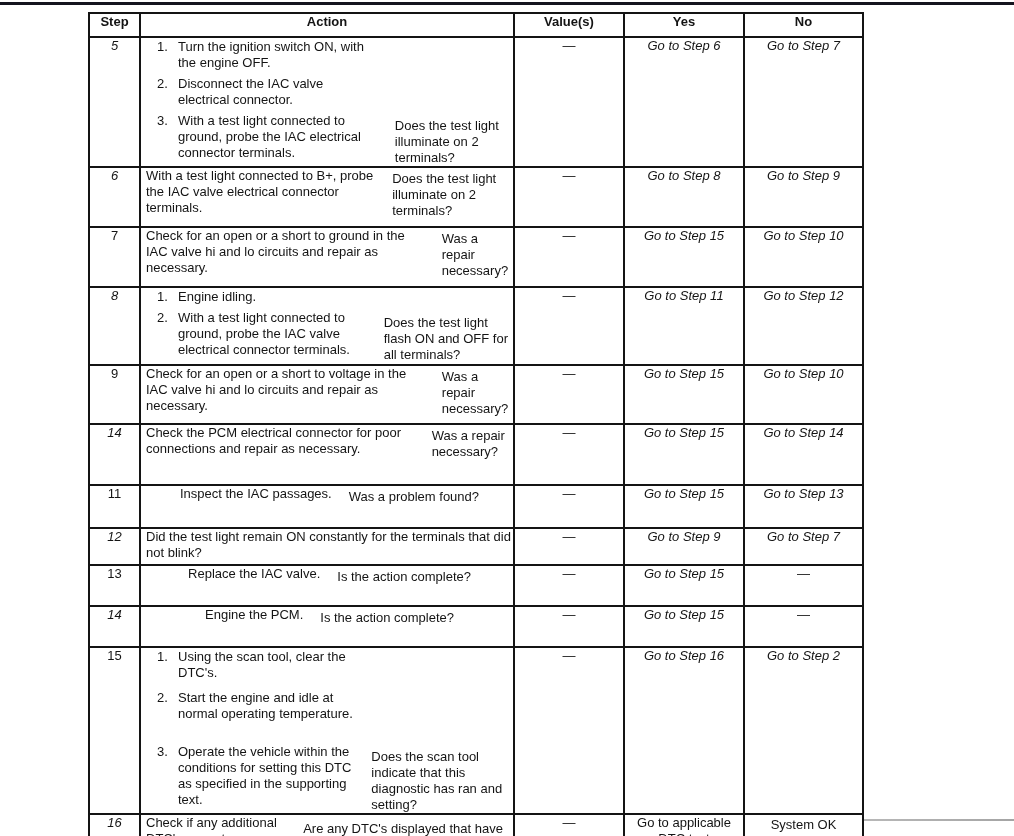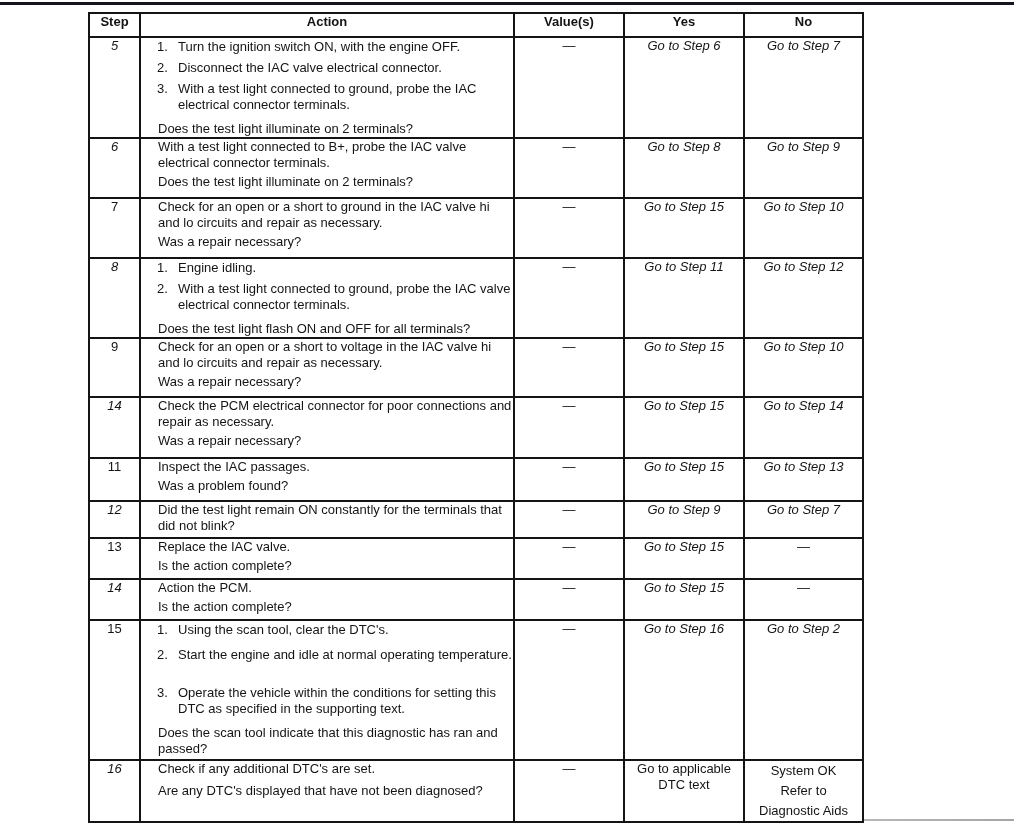--- a/index.html
+++ b/index.html
@@ -34,22 +34,22 @@
   th.hdr{
     height:22px;font-weight:bold;text-align:center;vertical-align:middle;
     font-size:13.5px;padding:2px 0;margin-top:12px;
   }
   td.c-step{
     text-align:center;vertical-align:middle;
     font-size:13.5px;
   }
   td.c-step.slant{font-style:italic;}
   td.c-action{padding:4px 4px 3px 3px;}
-  .action-flex{display:flex;flex-direction:column;height:100%;box-sizing:border-box;justify-content:center;}
-  .action-text{padding-left:17px;}
+  .action-flex{display:flex;flex-direction:row;height:100%;box-sizing:border-box;justify-content:center;}
+  .action-text{padding-left:5px;}
   .olist{counter-reset:li;margin:1px 0 0 0;}
   .oli{
     position:relative;padding-left:21px;margin-left:16px;margin-bottom:5px;
     counter-increment:li;
   }
   .oli::before{
     content:counter(li) ".";
     position:absolute;left:0;top:0;
   }
   .question{margin-top:auto;padding-left:17px;padding-top:3px;}
@@ -208,39 +208,39 @@
     </td>
     <td class="c-val">—</td>
     <td class="c-yn">Go to Step 15</td>
     <td class="c-yn roman">—</td>
   </tr>
 
   <tr style="height:41px">
     <td class="c-step slant">14</td>
     <td class="c-action">
       <div class="action-flex">
-        <div class="action-text">Action the PCM.</div>
+        <div class="action-text">Engine the PCM.</div>
         <div class="question">Is the action complete?</div>
       </div>
     </td>
     <td class="c-val">—</td>
     <td class="c-yn">Go to Step 15</td>
     <td class="c-yn roman">—</td>
   </tr>
 
   <tr style="height:140px">
     <td class="c-step">15</td>
     <td class="c-action">
       <div class="action-flex">
         <div class="olist">
           <div class="oli" style="margin-bottom:9px">Using the scan tool, clear the DTC's.</div>
           <div class="oli" style="margin-bottom:22px">Start the engine and idle at normal operating temperature.</div>
           <div class="oli">Operate the vehicle within the conditions for setting this DTC as specified in the supporting text.</div>
         </div>
-        <div class="question">Does the scan tool indicate that this diagnostic has ran and passed?</div>
+        <div class="question">Does the scan tool indicate that this diagnostic has ran and setting?</div>
       </div>
     </td>
     <td class="c-val">—</td>
     <td class="c-yn">Go to Step 16</td>
     <td class="c-yn">Go to Step 2</td>
   </tr>
 
   <tr style="height:60px">
     <td class="c-step slant">16</td>
     <td class="c-action">

